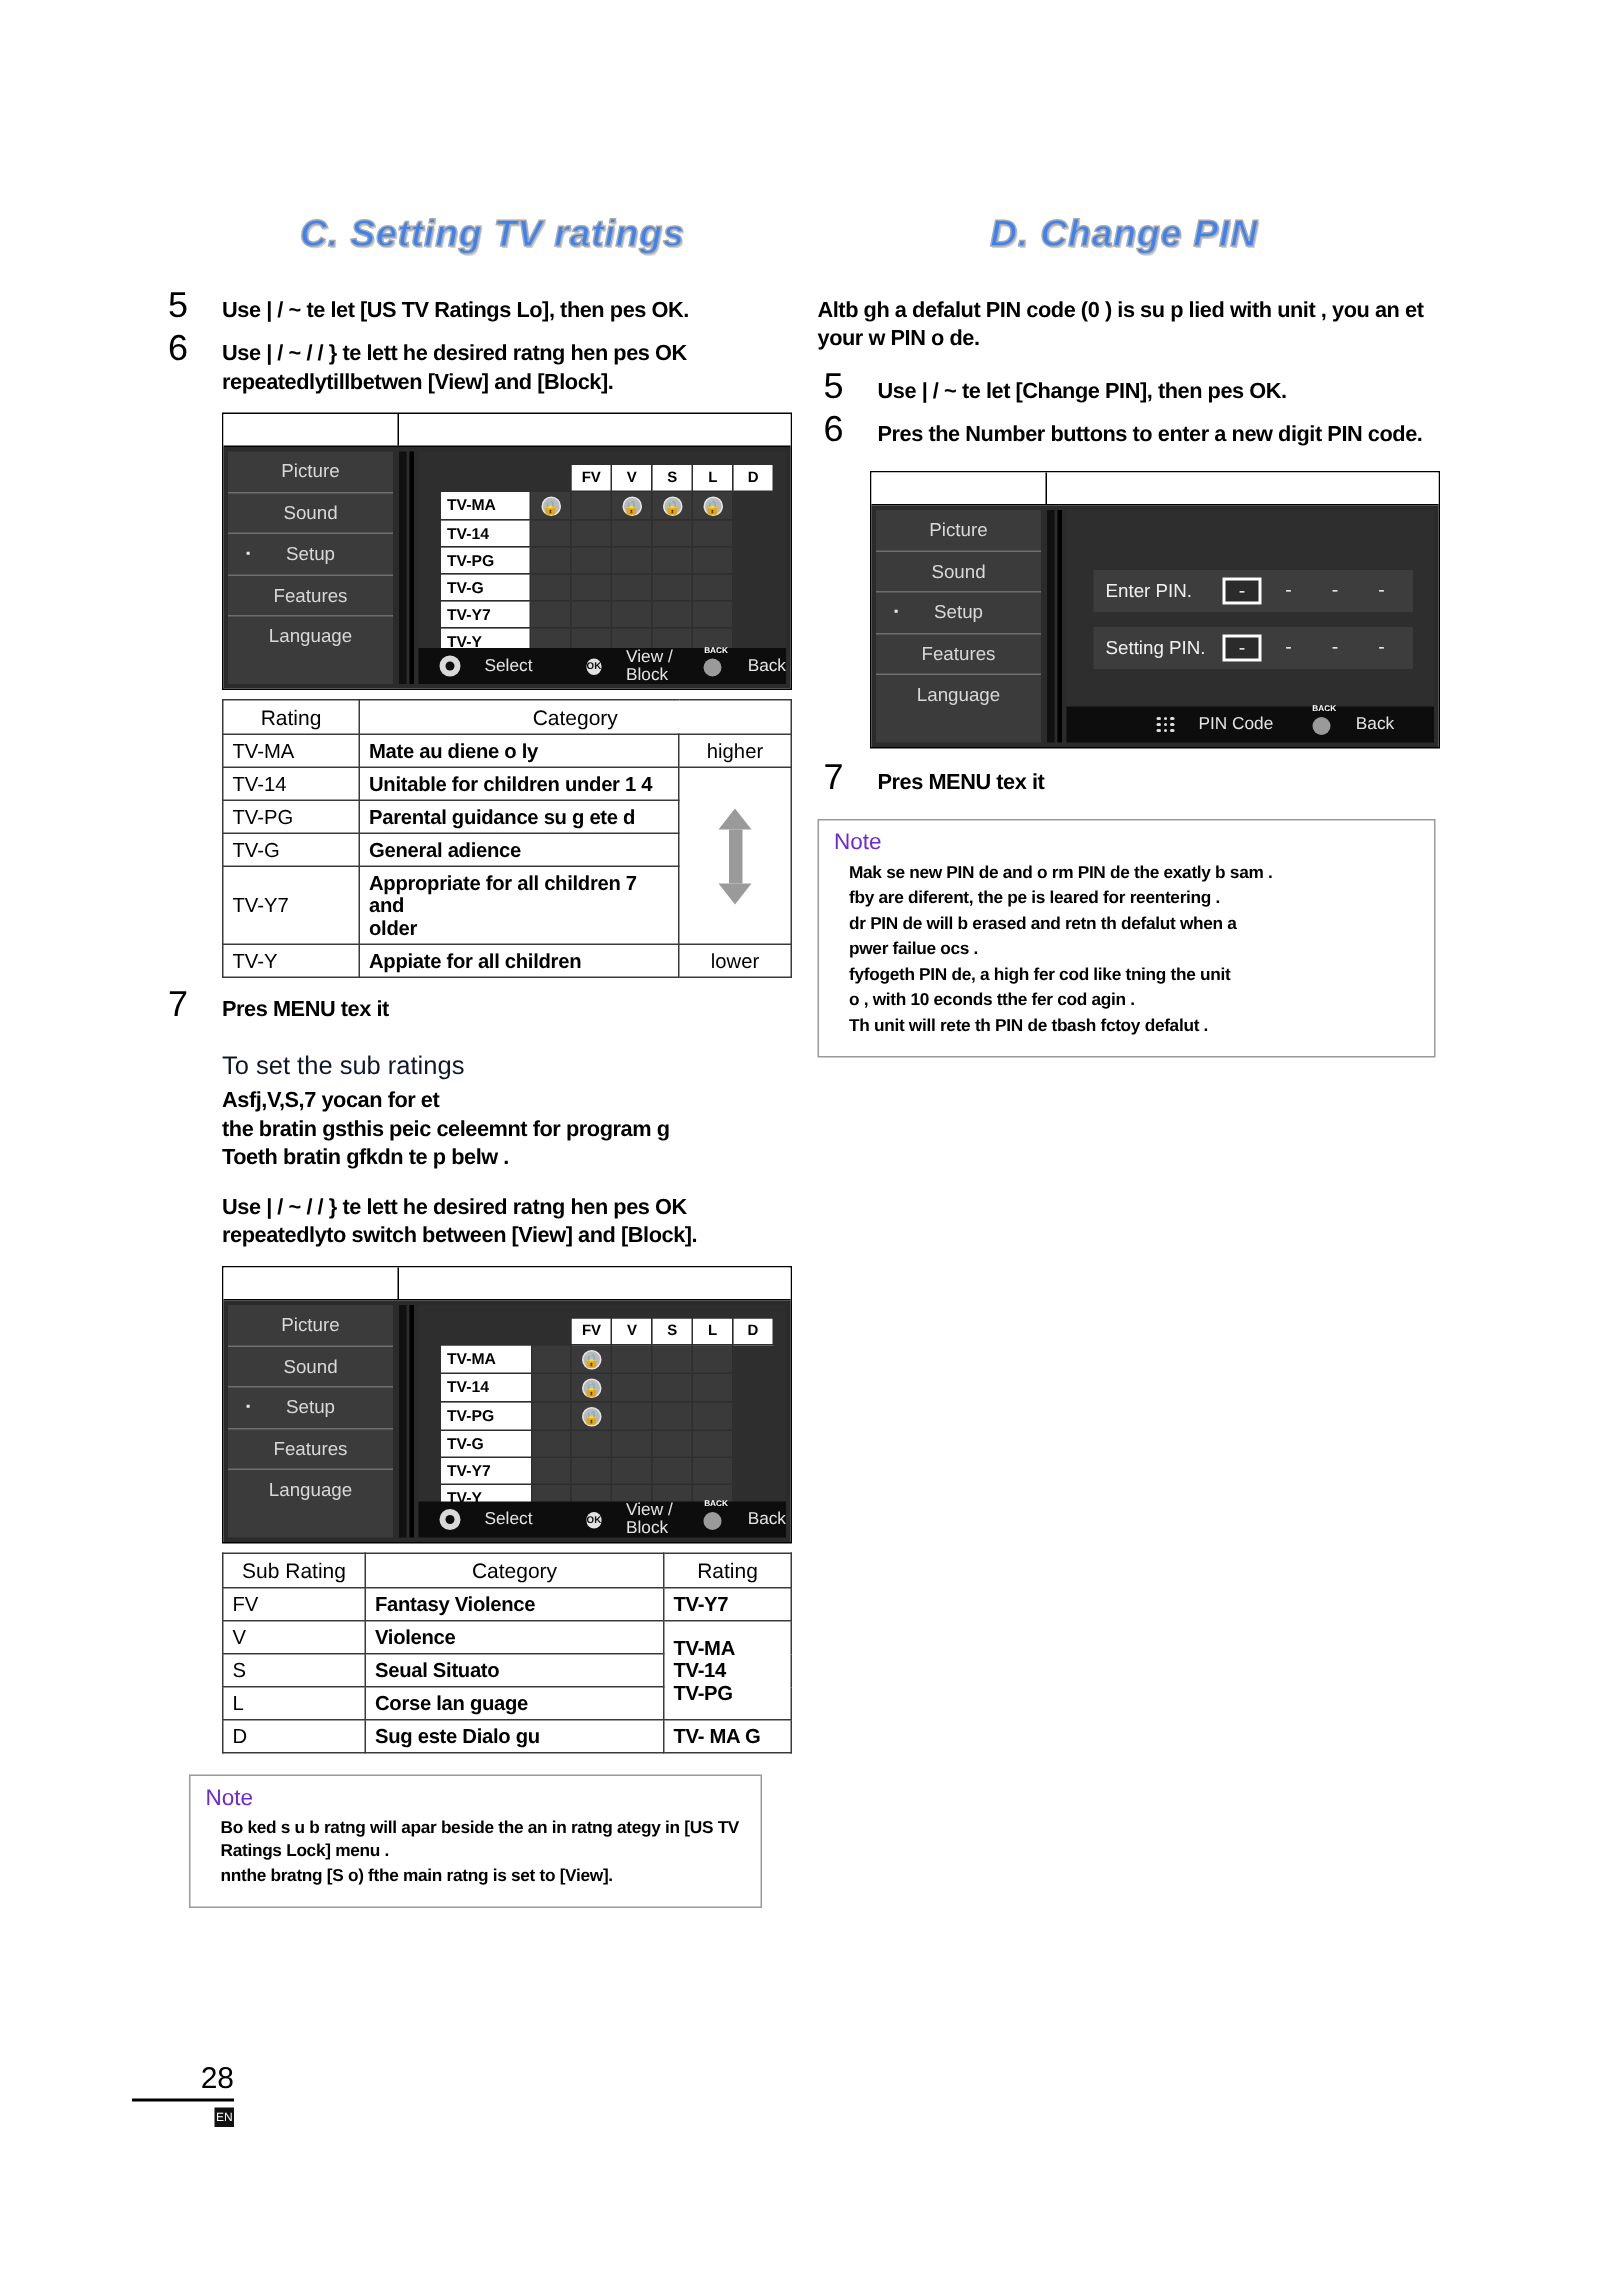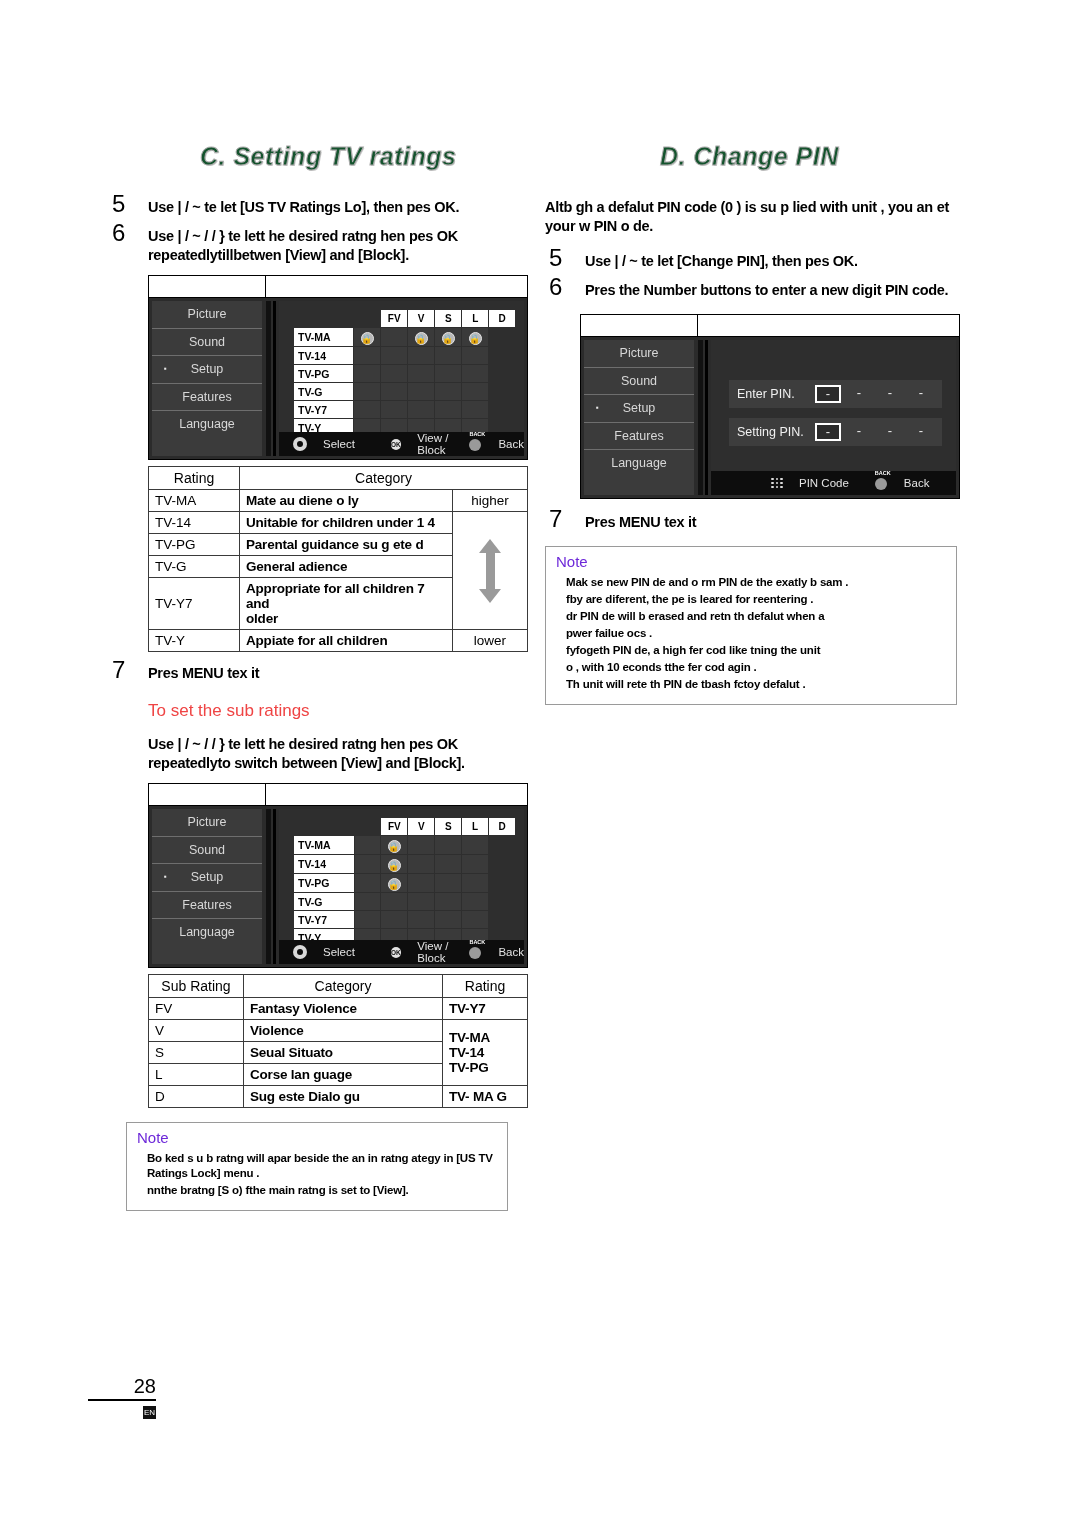--- a/index.html
+++ b/index.html
@@ -36,21 +36,21 @@
     top: 140px;
     width: 425px;
   }
 
   
   .section-title {
     font-size: 25px;
     font-weight: bold;
     font-style: italic;
     letter-spacing: 0.5px;
-    color: #14532d;
+    color: #3b82f6;
     -webkit-text-stroke: 1px #aaaaaa;
     text-shadow: 1px 1px 0 #cfcfcf;
     margin: 0 0 26px 0;
     height: 32px;
     line-height: 32px;
   }
   .section-title.left { padding-left: 92px; }
   .section-title.right { padding-left: 115px; }
 
   
@@ -76,21 +76,21 @@
     font-size: 14.5px;
     line-height: 19px;
     margin: 0 0 8px 0;
     padding-left: 40px;
   }
   .para.nopad { padding-left: 0; }
 
   .subhead {
     font-size: 17px;
     margin: 18px 0 4px 40px;
-    color: #ef4444;
+    color: #0f172a;
   }
 
   
   .osd {
     position: relative;
     width: 380px;
     height: 185px;
     margin: 10px 0 6px 40px;
     background: #ffffff;
     border: 1px solid #000;
@@ -518,20 +518,23 @@
       </tr>
     </tbody>
       </table>
 
     <div class="step" style="margin-top:12px">
       <span class="step-num">7</span>
       <span class="step-body blur">Pres MENU tex  it</span>
     </div>
 
     <div class="subhead">To set the sub ratings</div>
+    <div class="para blur" style="white-space:pre-line">Asfj,V,S,7                         yocan for et
+the bratin    gsthis        peic celeemnt for    program  g
+Toeth bratin        gfkdn te          p belw .</div>
     <div class="para blur" style="margin-top:14px">Use | / ~ /  / } te   lett he desired ratng hen pes OK repeatedlyto  switch between  [View] and [Block].</div>
 
     <div class="osd">
       <div class="osd-topbar">
         <div class="tb-split"></div>
       </div>
       <div class="osd-body">
         <div class="osd-side">
           <div class="osd-side-item">Picture</div>
           <div class="osd-side-item">Sound</div>

